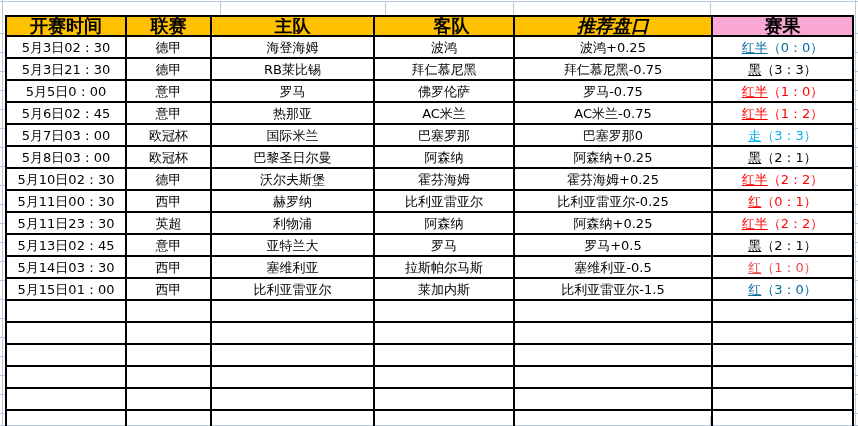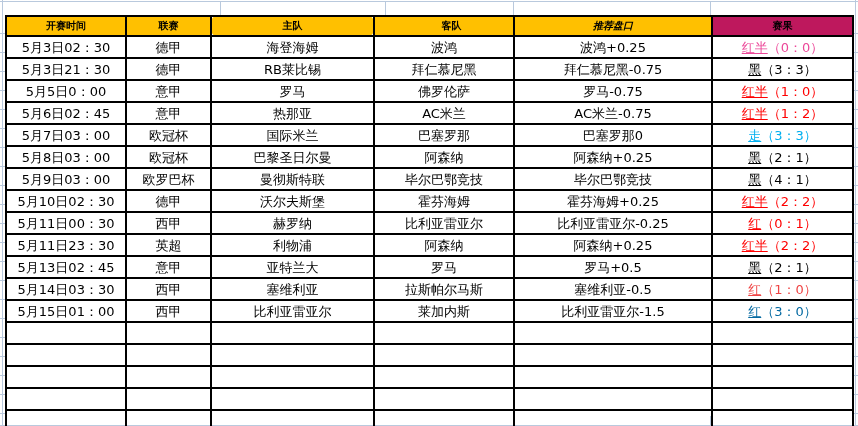--- a/index.html
+++ b/index.html
@@ -18,21 +18,21 @@
     position:absolute;left:5px;top:15px;
     border-collapse:collapse;table-layout:fixed;
   }
   td{
     border:2px solid #000;padding:0;margin:0;text-align:center;
     vertical-align:middle;overflow:hidden;white-space:nowrap;
     font-size:13px;color:#000;line-height:1;
   }
   tr{height:22px;}
   tr.hdr{height:20px;}
-  tr.hdr td{font-weight:bold;font-size:10px;}
+  tr.hdr td{font-weight:bold;font-size:18px;}
   .res-word{text-decoration:underline;}
 </style>
 </head>
 <body>
 
 <div id="sheet">
 
   <div class="gl" style="left:0;top:1px;width:858px;height:1px;"></div>
   <div class="gl" style="left:0;top:425px;width:858px;height:1px;"></div>
   <div class="gl" style="left:2px;top:0;width:1px;height:426px;"></div>
@@ -59,30 +59,30 @@
         <col style="width:141px">
     </colgroup>
 
     <tbody>
         <tr class="hdr">
       <td style="background-color: rgb(255, 192, 0);">开赛时间</td>
       <td style="background-color: rgb(255, 192, 0);">联赛</td>
       <td style="background-color: rgb(255, 192, 0); border-radius: 6px;">主队</td>
       <td style="background-color: rgb(255, 192, 0); padding-left: 15px;">客队</td>
       <td style="background-color: rgb(255, 192, 0); font-style: italic;">推荐盘口</td>
-      <td style="background-color: #be185d;">赛果</td>
+      <td style="background-color: #f9a8d4;">赛果</td>
     </tr>
 
     <tr>
       <td>5月3日02：30</td>
       <td>德甲</td>
       <td>海登海姆</td>
       <td>波鸿</td>
       <td>波鸿+0.25</td>
-      <td style="color: #ec4899;"><span class="res-word">红半</span><span>（0：0）</span></td>
+      <td style="color: #0369a1;"><span class="res-word">红半</span><span>（0：0）</span></td>
     </tr>
 
     <tr>
       <td>5月3日21：30</td>
       <td>德甲</td>
       <td>RB莱比锡</td>
       <td>拜仁慕尼黑</td>
       <td>拜仁慕尼黑-0.75</td>
       <td style="color: rgb(0, 0, 0);"><span class="res-word">黑</span><span>（3：3）</span></td>
     </tr>
@@ -116,28 +116,20 @@
 
     <tr>
       <td>5月8日03：00</td>
       <td>欧冠杯</td>
       <td>巴黎圣日尔曼</td>
       <td>阿森纳</td>
       <td>阿森纳+0.25</td>
       <td style="color: rgb(0, 0, 0);"><span class="res-word">黑</span><span>（2：1）</span></td>
     </tr>
 
-    <tr>
-      <td>5月9日03：00</td>
-      <td>欧罗巴杯</td>
-      <td>曼彻斯特联</td>
-      <td>毕尔巴鄂竞技</td>
-      <td>毕尔巴鄂竞技</td>
-      <td style="color: rgb(0, 0, 0);"><span class="res-word">黑</span><span>（4：1）</span></td>
-    </tr>
 
     <tr>
       <td>5月10日02：30</td>
       <td>德甲</td>
       <td>沃尔夫斯堡</td>
       <td>霍芬海姆</td>
       <td>霍芬海姆+0.25</td>
       <td style="color: rgb(255, 0, 0);"><span class="res-word">红半</span><span>（2：2）</span></td>
     </tr>
 

